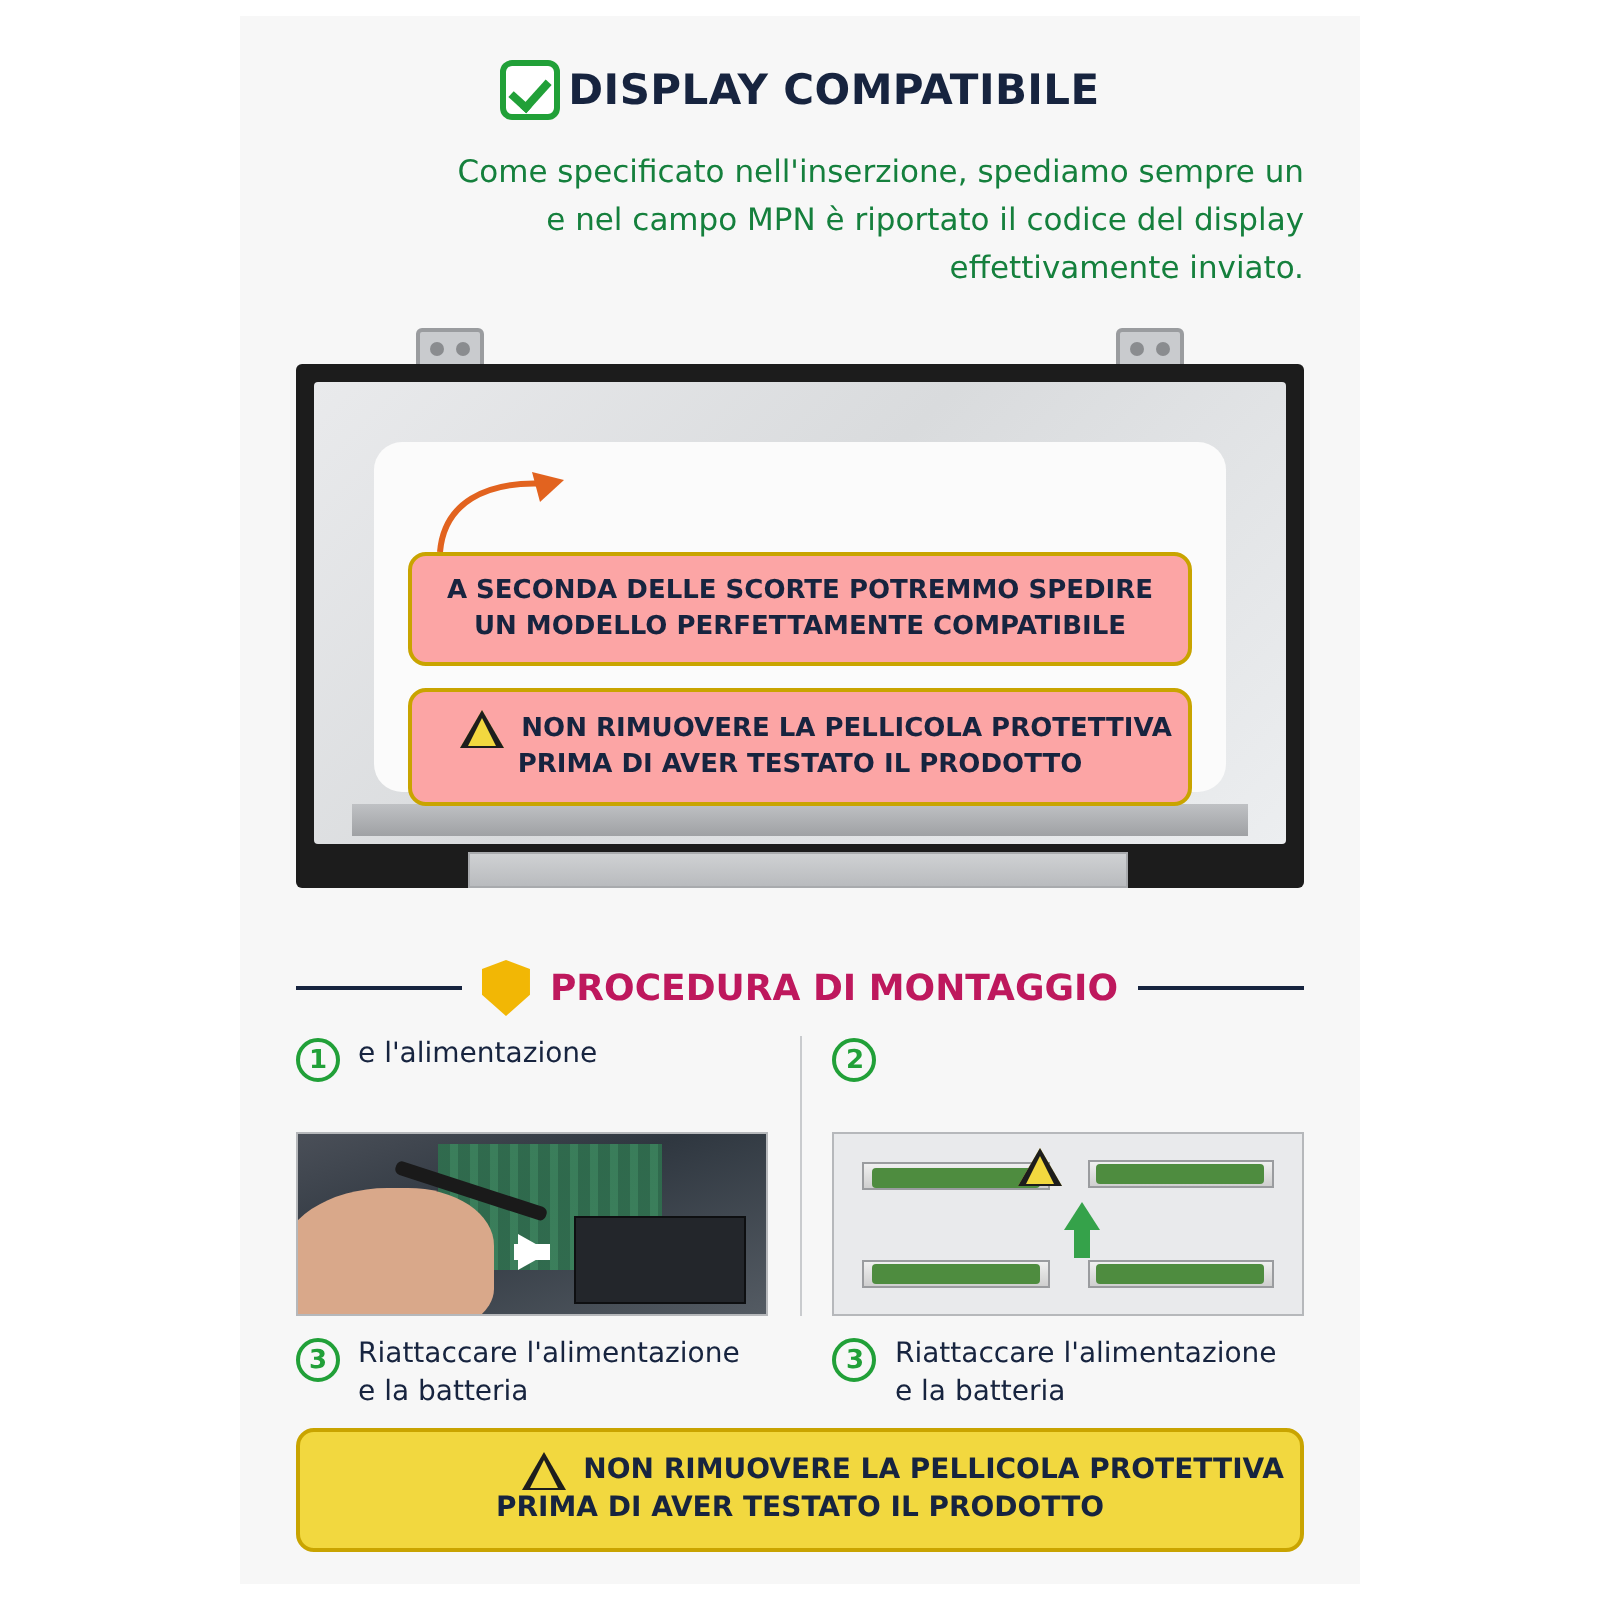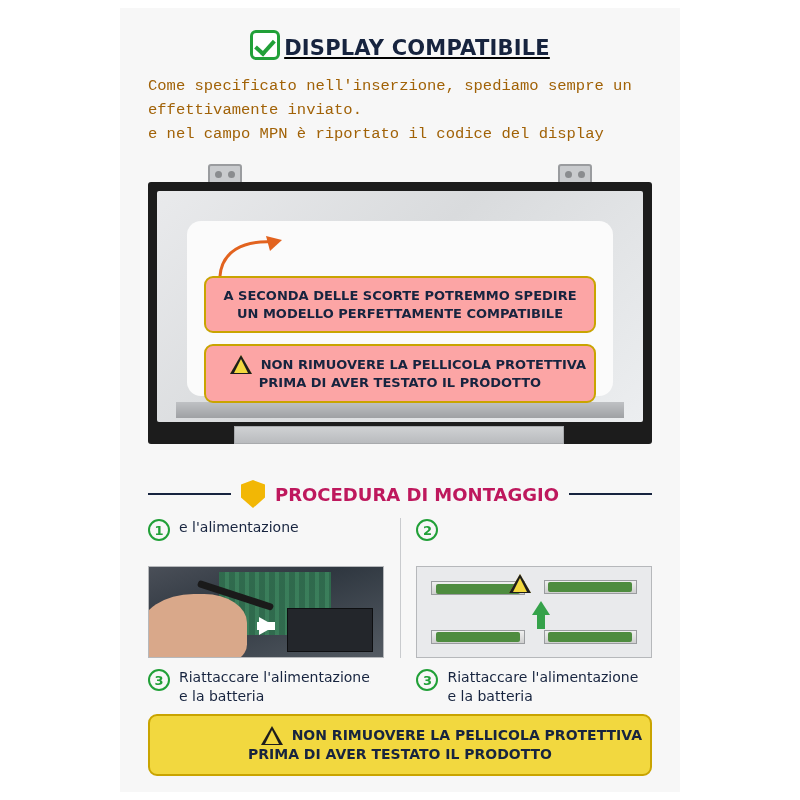--- a/index.html
+++ b/index.html
@@ -26,25 +26,24 @@
     top: 8px;
     width: 560px;
     height: 784px;
     background: #f7f7f7;
     box-sizing: border-box;
   }
 
   
   .header {
     display: flex;
-    align-items: flex-end;
+    align-items: center;
     justify-content: center;
     gap: 4px;
     padding-top: 22px;
-    text-decoration: underline;
   }
   .check-badge {
     width: 30px;
     height: 30px;
     border-radius: 6px;
     background: #ffffff;
     border: 3px solid #21a038;
     position: relative;
     box-sizing: border-box;
   }
@@ -61,25 +60,24 @@
   }
   .header-title {
     font-size: 21px;
     font-weight: bold;
     color: #17243f;
     letter-spacing: .2px;
   }
 
   .intro {
     margin: 14px 28px 0 28px;
-    text-align: left;
+    text-align: right;
     font-size: 15.5px;
     line-height: 1.55;
-    color: #a16207;
-    font-family: Liberation Mono, monospace;
+    color: #15803d;
   }
 
   
   .display-wrap {
     position: relative;
     margin: 18px 28px 0 28px;
     height: 300px;
   }
   .panel-outer {
     position: absolute;
@@ -409,22 +407,22 @@
 <div class="page">
   <div class="sheet">
 
     <div class="header">
       <div class="check-badge"></div>
       <div class="header-title">DISPLAY COMPATIBILE</div>
     </div>
 
     <div class="intro">
       <div>Come specificato nell'inserzione, spediamo sempre un</div>
+      <div>e nel campo MPN è riportato il codice del display</div>
       <div>effettivamente inviato.</div>
-      <div>e nel campo MPN è riportato il codice del display</div>
     </div>
 
     <div class="display-wrap">
       <div class="bracket left"></div>
       <div class="bracket right"></div>
 
       <div class="panel-outer">
         <div class="panel-inner">
           <div class="panel-screen"></div>
         </div>

